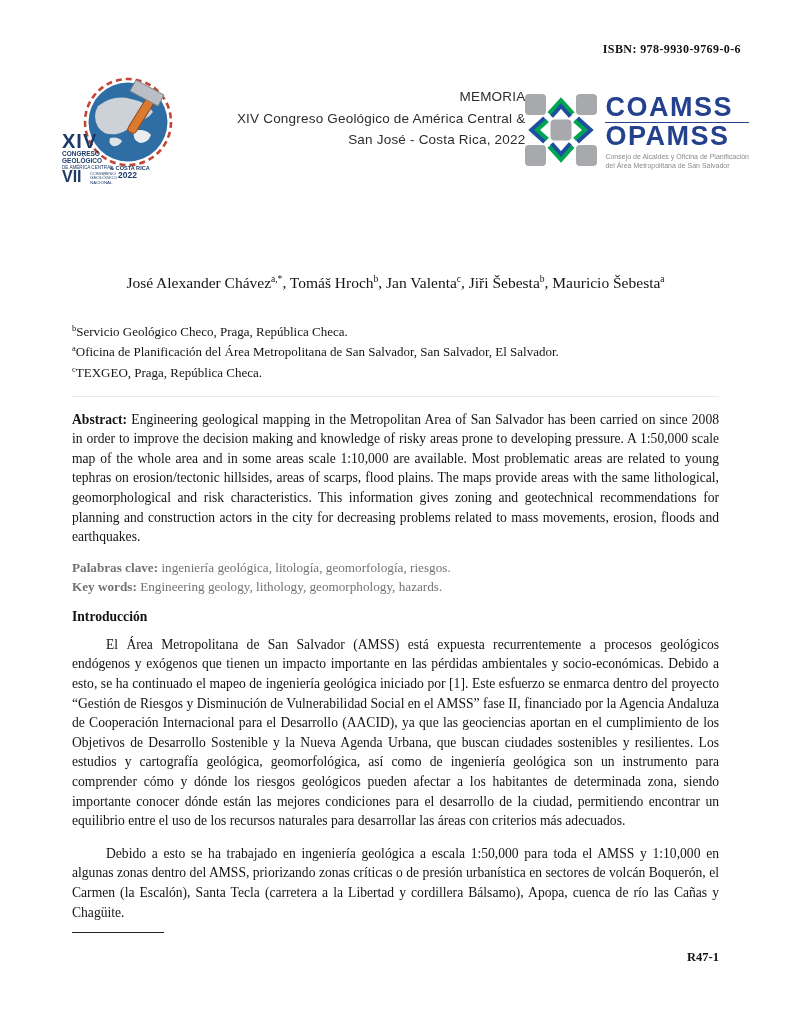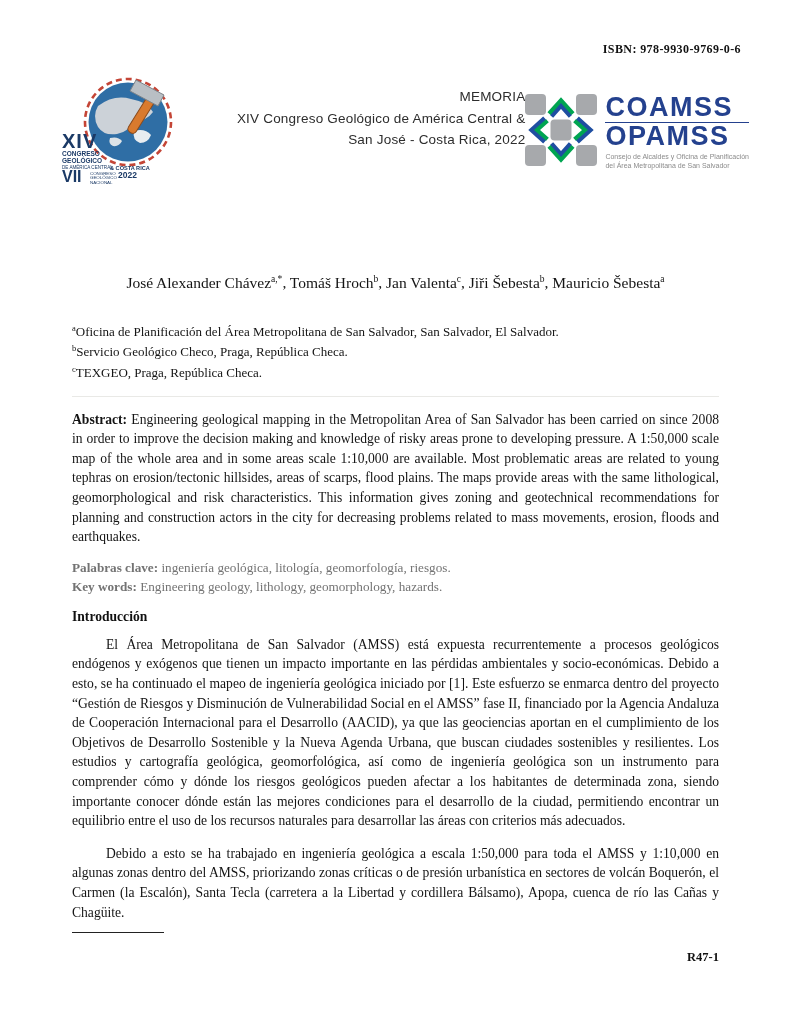--- a/index.html
+++ b/index.html
@@ -135,22 +135,22 @@
 </div>
 
 <div class="column">
 
 
   <div class="authors">
     <span><span>José Alexander Chávez</span><sup>a,*</sup></span><span>, </span><span><span>Tomáš Hroch</span><sup>b</sup></span><span>, </span><span><span>Jan Valenta</span><sup>c</sup></span><span>, </span><span><span>Jiři Šebesta</span><sup>b</sup></span><span>, </span><span><span>Mauricio Šebesta</span><sup>a</sup></span>
   </div>
 
   <div class="affiliations">
+    <div><sup>b</sup><span>Servicio Geológico Checo, Praga, República Checa.</span></div>
     <div><sup>a</sup><span>Oficina de Planificación del Área Metropolitana de San Salvador, San Salvador, El Salvador.</span></div>
-    <div><sup>b</sup><span>Servicio Geológico Checo, Praga, República Checa.</span></div>
     <div><sup>c</sup><span>TEXGEO, Praga, República Checa.</span></div>
   </div>
 
   <hr class="faint-rule">
 
   <p class="abstract" style="margin-bottom:0;">
     <span class="bold-label">Abstract:</span>
     <span>Engineering geological mapping in the Metropolitan Area of San Salvador has been carried on since 2008 in order to improve the decision making and knowledge of risky areas prone to developing pressure. A 1:50,000 scale map of the whole area and in some areas scale 1:10,000 are available. Most problematic areas are related to young tephras on erosion/tectonic hillsides, areas of scarps, flood plains. The maps provide areas with the same lithological, geomorphological and risk characteristics. This information gives zoning and geotechnical recommendations for planning and construction actors in the city for decreasing problems related to mass movements, erosion, floods and earthquakes.</span>
   </p>
 

